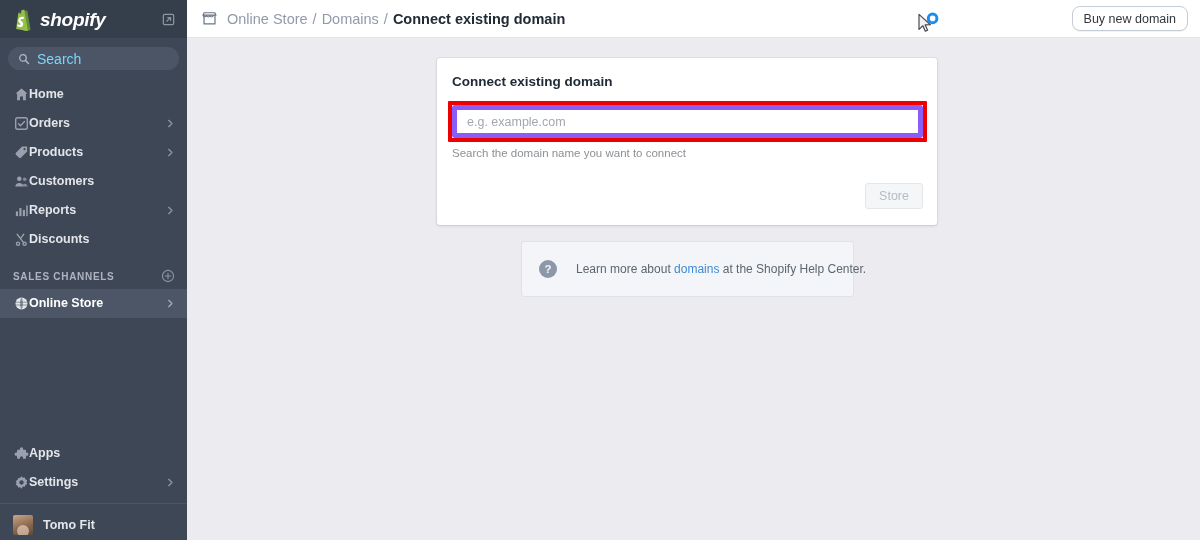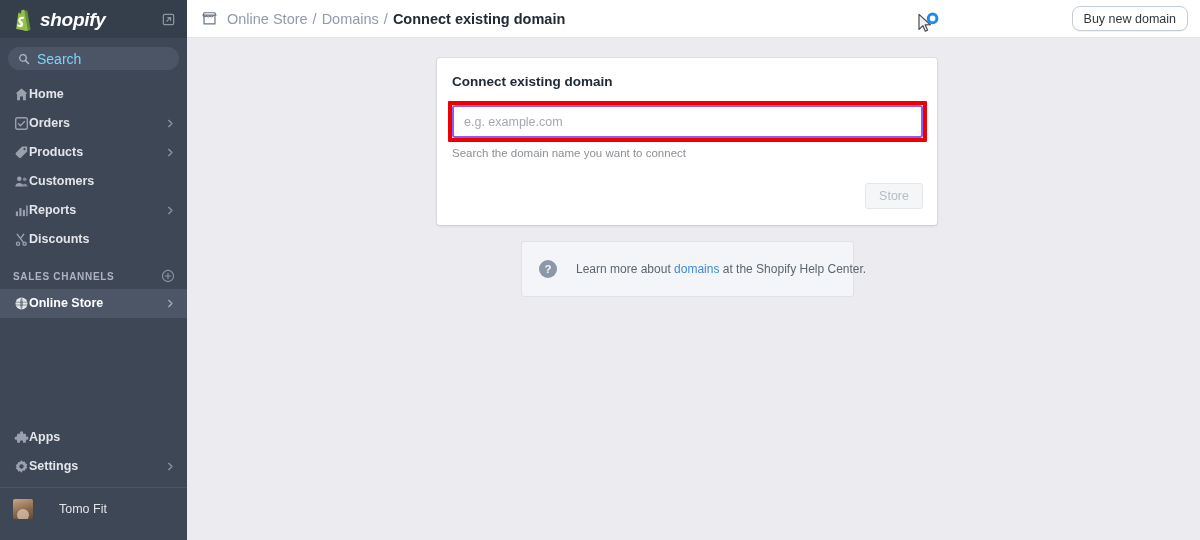--- a/index.html
+++ b/index.html
@@ -118,21 +118,21 @@
     font-weight: bold;
     letter-spacing: .7px;
     flex: 1;
   }
   .sb-section .plus { width: 14px; height: 14px; opacity: .7; }
 
   
   .sb-bottom {
     position: absolute;
     left: 0; right: 0;
-    bottom: 16px;
+    bottom: 0;
   }
   .sb-divider {
     height: 1px;
     background: #4b5462;
     margin: 6px 0 6px 0;
   }
   .account-row {
     height: 30px;
     display: flex;
     align-items: center;
@@ -151,24 +151,23 @@
     content: "";
     position: absolute;
     left: 4px; top: 10px;
     width: 12px; height: 12px;
     border-radius: 50%;
     background: rgba(255,235,215,.55);
   }
   .account-row .name {
     color: #e3e5e9;
     font-size: 12.5px;
-    font-weight: normal;
+    font-weight: bold;
     flex: 1;
     white-space: nowrap;
-    margin-left: 16px;
   }
 
   
   .main {
     flex: 1;
     height: 540px;
     background: #ebebf0;
     position: relative;
     overflow: hidden;
   }
@@ -234,21 +233,21 @@
     border: 4px solid #ef0000;
     padding: 0;
     border-radius: 1px;
     margin: 0 -4px;
   }
 
   .text-input {
     display: block;
     width: 100%;
     height: 33px;
-    border: 2px solid #8b5cf6;
+    border: 5px solid #8b5cf6;
     border-radius: 3px;
     background: #fff;
     padding: 0 10px;
     font-family: "Liberation Sans", sans-serif;
     font-size: 12.5px;
     color: #212b36;
   }
   .text-input::placeholder { color: #a3a8b0; }
 
   .helper {

